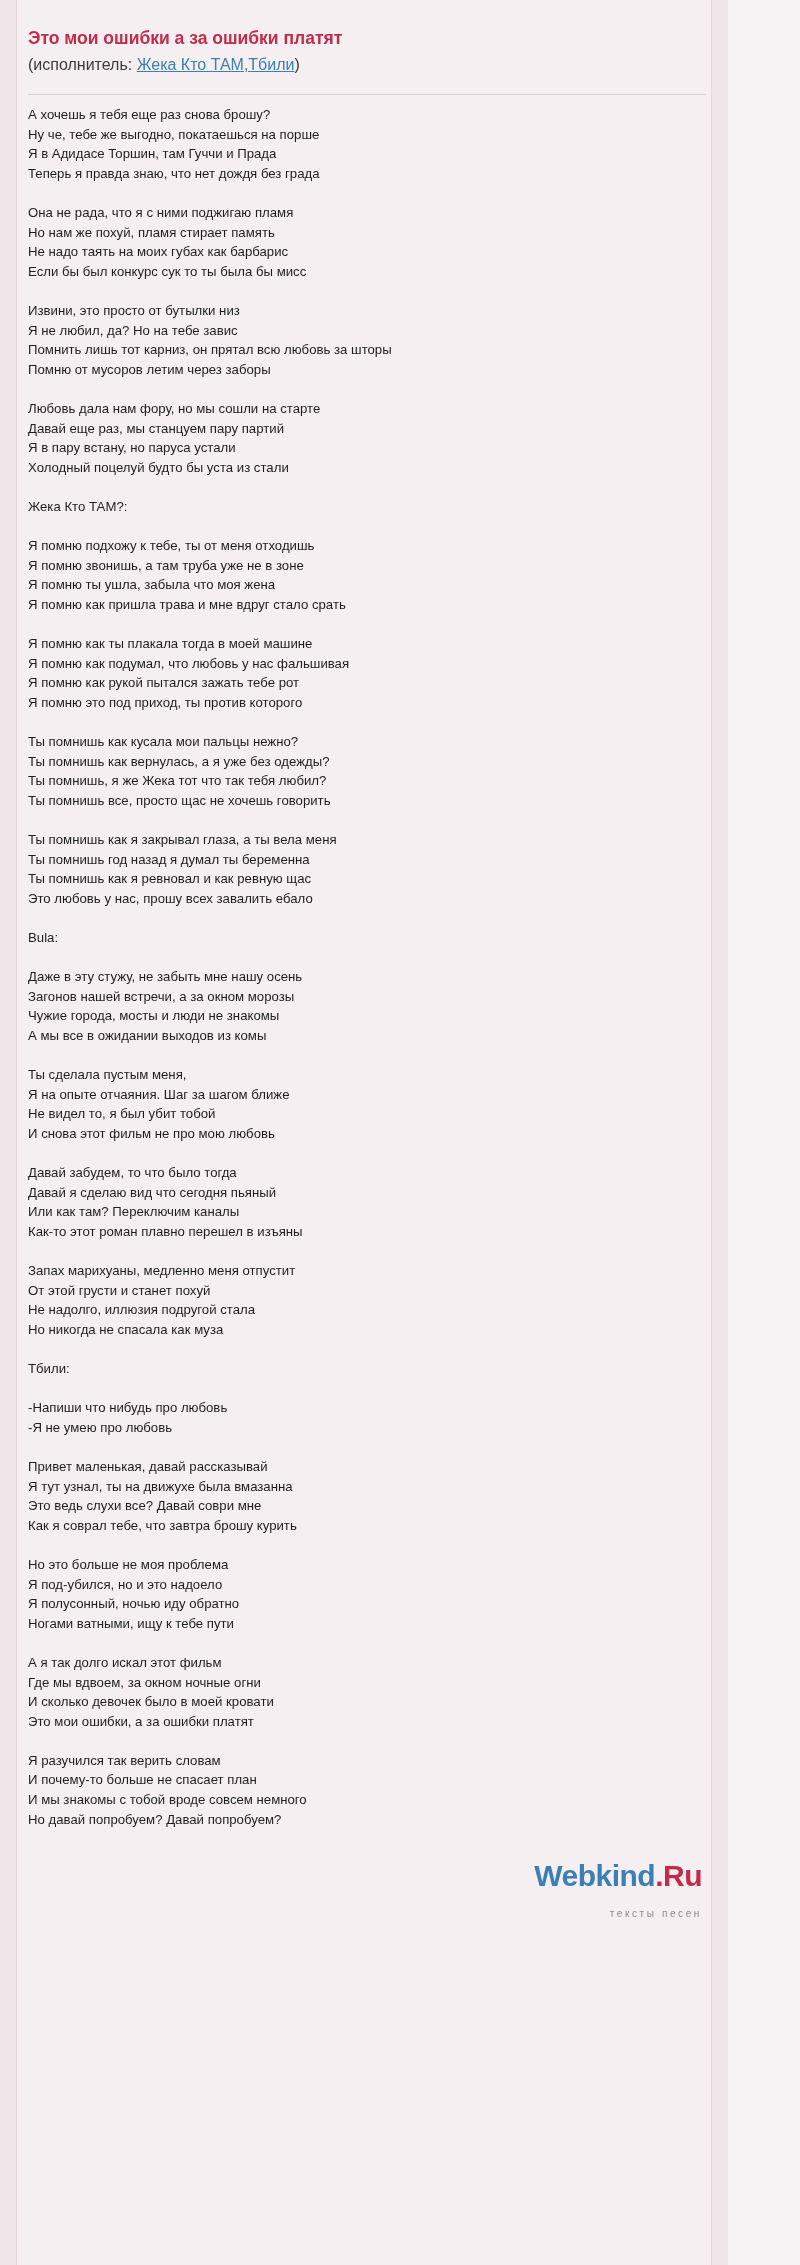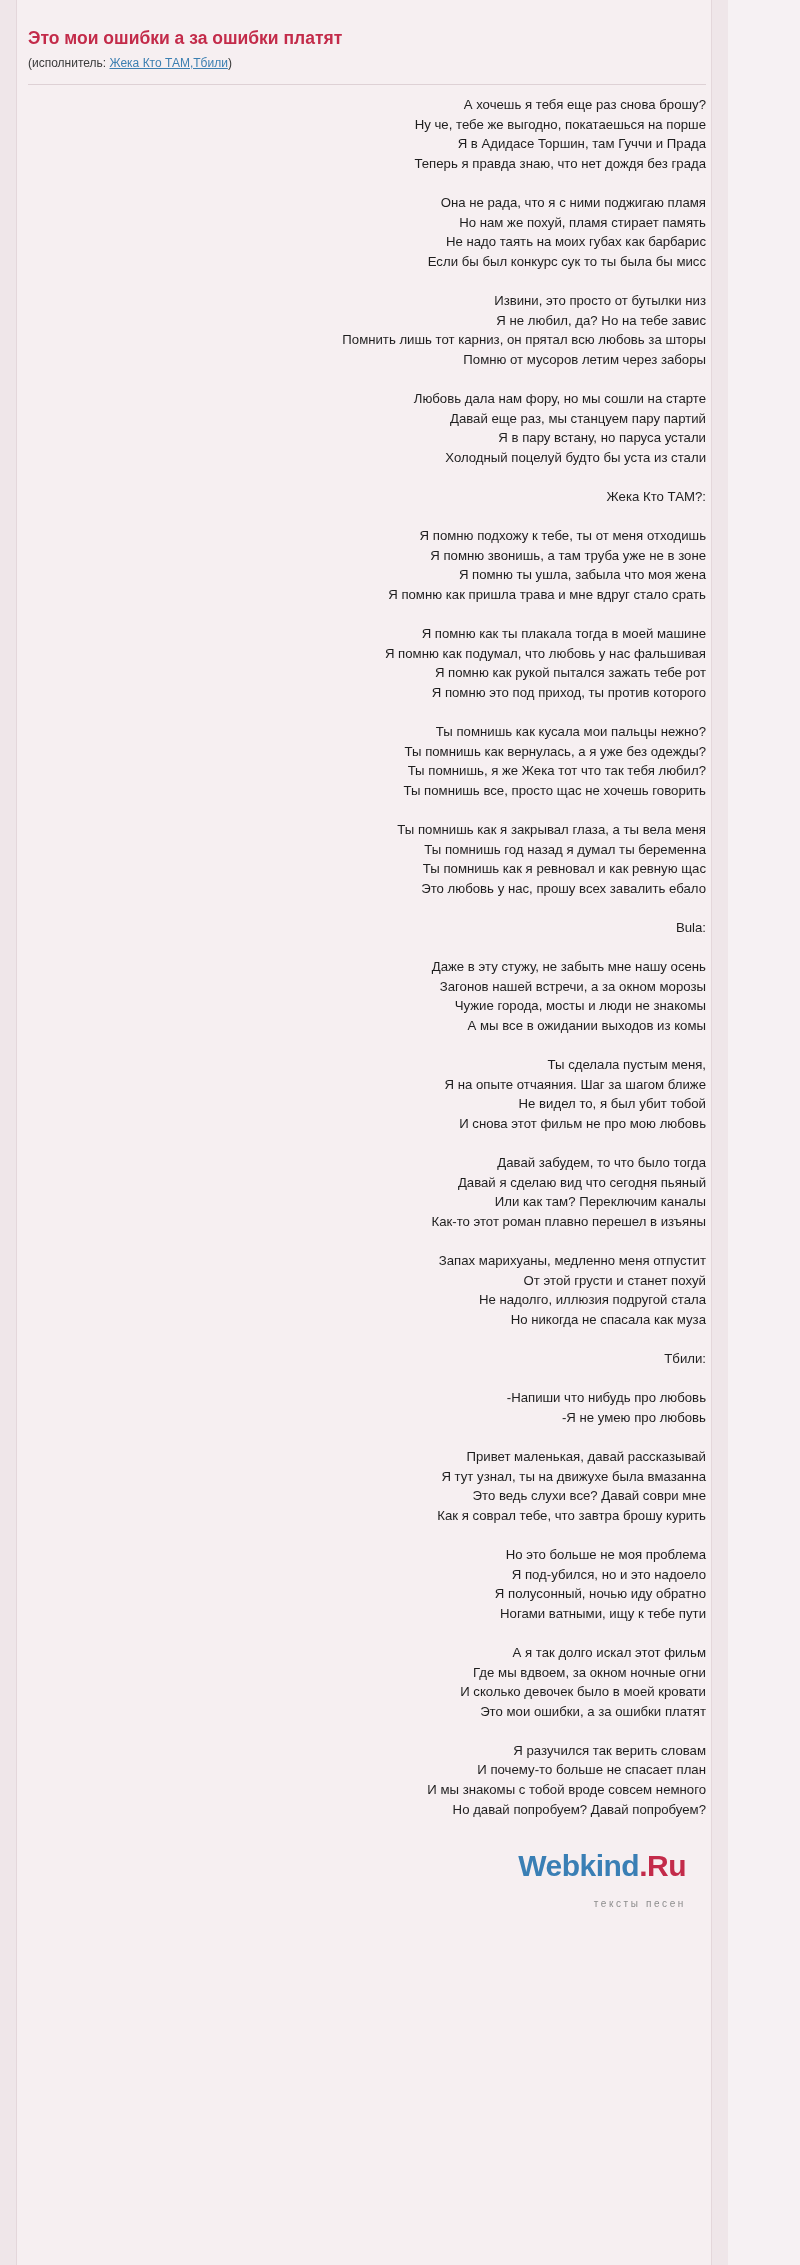--- a/index.html
+++ b/index.html
@@ -36,52 +36,51 @@
     padding-top: 28px;
   }
   .song-title {
     font-size: 17.5px;
     font-weight: bold;
     color: #c32b4a;
     margin: 0 0 7px 0;
     line-height: 1.2;
   }
   .performer-line {
-    font-size: 12px;
+    font-size: 16px;
     color: #3a3a3a;
-    margin-bottom: 14px;
+    margin-bottom: 20px;
   }
   .performer-line .artist {
     color: #3c7fb1;
     text-decoration: underline;
   }
   .divider {
     height: 1px;
     background: #ded1d5;
     margin: 6px 0 10px 0;
     width: 100%;
   }
   .lyrics {
     font-size: 13.2px;
     line-height: 19.6px;
     color: #1e1e1e;
     white-space: pre-wrap;
     word-wrap: break-word;
     margin: 0;
     padding-bottom: 26px;
-    text-align: right;
   }
   .footer {
     position: relative;
     margin: 0 22px 0 28px;
     height: 86px;
   }
   .logo-block {
     position: absolute;
-    right: 20px;
+    right: 4px;
     top: 6px;
     text-align: right;
     line-height: 1;
   }
   .logo-main {
     font-size: 30px;
     font-weight: bold;
     color: #3a7fb5;
     letter-spacing: -0.5px;
   }

